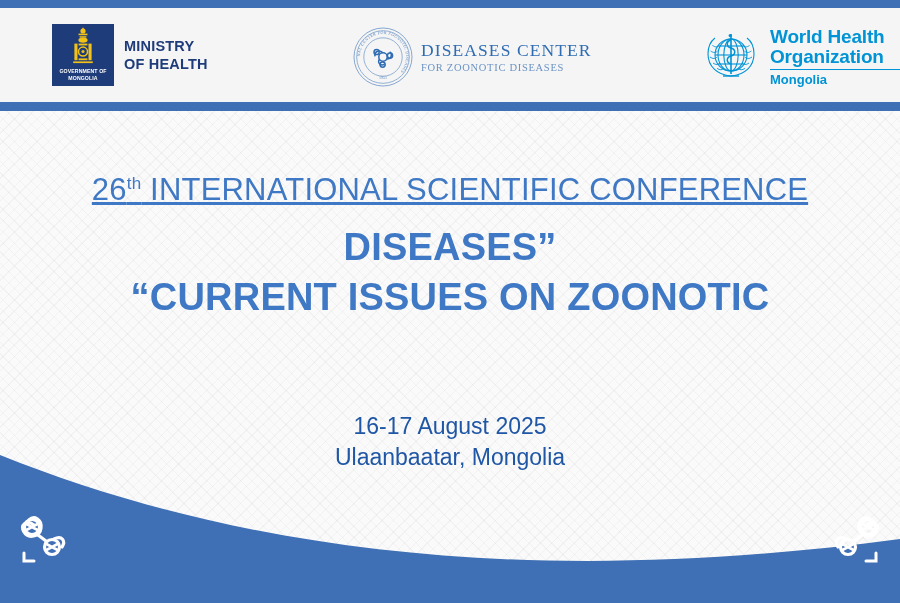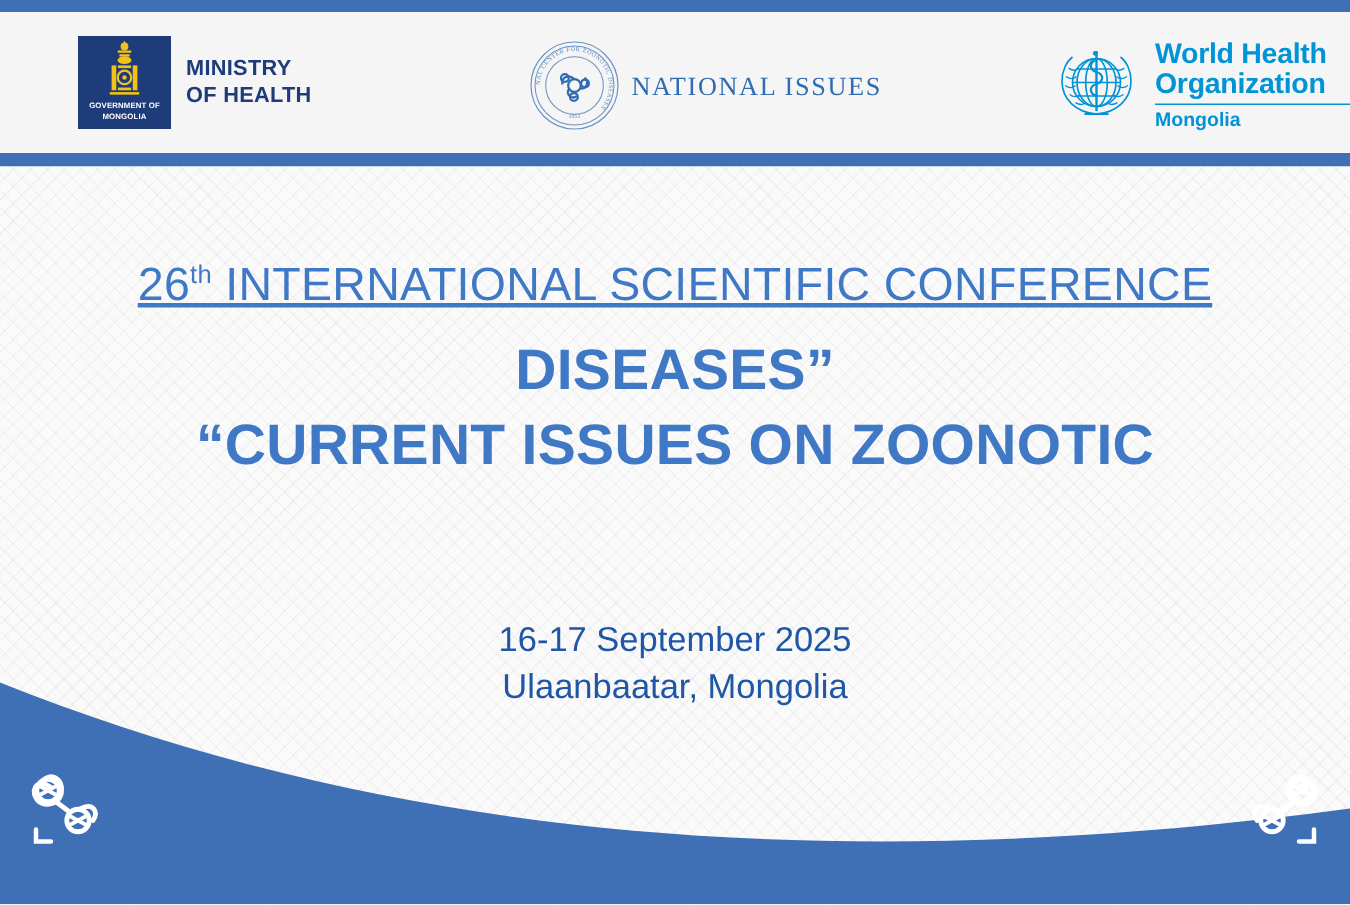--- a/index.html
+++ b/index.html
@@ -243,21 +243,22 @@
           <path d="M31 26.8 C 26.5 23.0, 22.0 26.0, 23.0 30.4"></path>
           <path d="M34.6 33.1 C 39.4 33.4, 40.9 28.5, 37.7 25.8"></path>
           <path d="M27.4 33.1 C 25.0 37.2, 29.0 40.4, 32.6 38.2"></path>
           <circle cx="24.6" cy="26.0" r="2.6"></circle>
           <circle cx="38.0" cy="29.6" r="2.6"></circle>
           <circle cx="30.6" cy="38.6" r="2.6"></circle>
         </g>
         <text x="31" y="52.5" font-family="Liberation Serif, serif" font-size="4" fill="#5a87bd" text-anchor="middle">1951</text>
       </svg>
       <div class="nczd-text">
-        <div class="nczd-name">NATIONAL ISSUES</div>
+        <div class="nczd-name">DISEASES CENTER</div>
+        <div class="nczd-sub">FOR ZOONOTIC DISEASES</div>
       </div>
     </div>
 
     <div class="logo logo-who">
       <svg class="who-emblem" viewBox="0 0 62 62" aria-hidden="true">
         <g stroke="#0093d5" fill="none" stroke-width="1.1">
 
           <circle cx="31" cy="29" r="16"></circle>
           <ellipse cx="31" cy="29" rx="7.2" ry="16"></ellipse>
           <ellipse cx="31" cy="29" rx="13" ry="16"></ellipse>
@@ -299,21 +300,21 @@
 
     <div class="title-block">
       <div class="title-line1"><span>26</span><sup>th</sup><span> INTERNATIONAL SCIENTIFIC CONFERENCE</span></div>
       <div class="title-main">
         <div>DISEASES”</div>
         <div>“CURRENT ISSUES ON ZOONOTIC</div>
       </div>
     </div>
 
     <div class="date-block">
-      <div class="date-line">16-17 September 2025</div>
+      <div class="date-line">16-17 August 2025</div>
       <div class="date-line">Ulaanbaatar, Mongolia</div>
     </div>
 
     <svg class="wave" viewBox="0 0 900 160" preserveAspectRatio="none" aria-hidden="true">
       <path d="M0,32 C 240,128 520,160 900,118 L900,160 L0,160 Z" fill="#d9d8d2"></path>
       <path d="M0,12 C 250,112 540,144 900,96 L900,160 L0,160 Z" fill="#3f6fb5"></path>
     </svg>
   </div>
 
   <svg class="knot knot-left" viewBox="0 0 68 62" aria-hidden="true">

